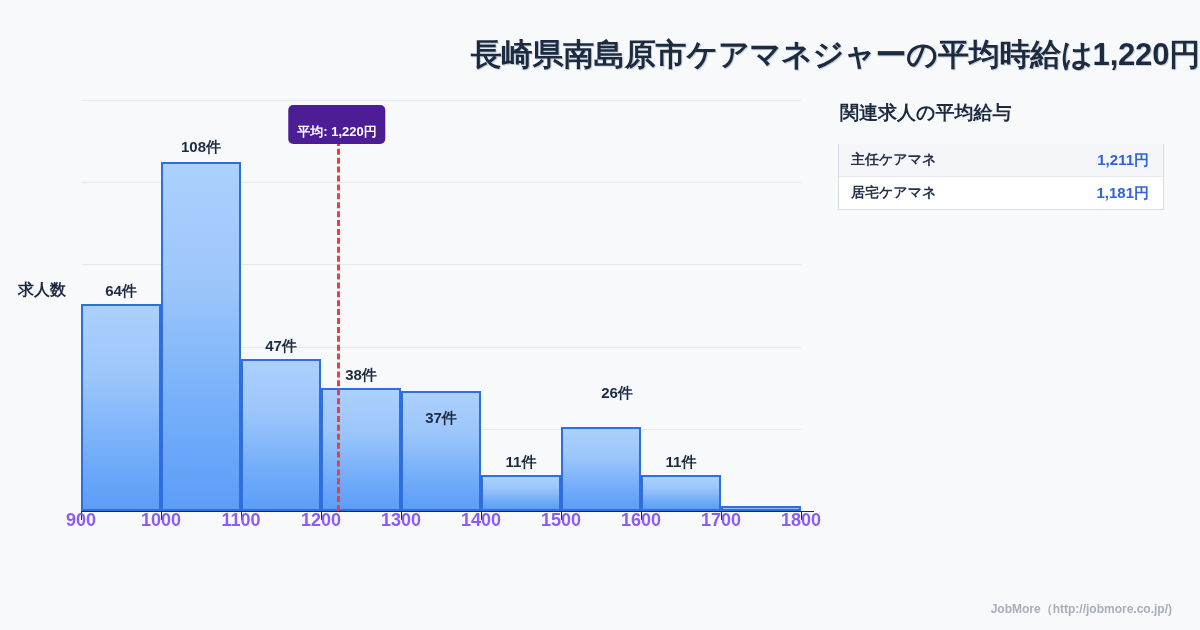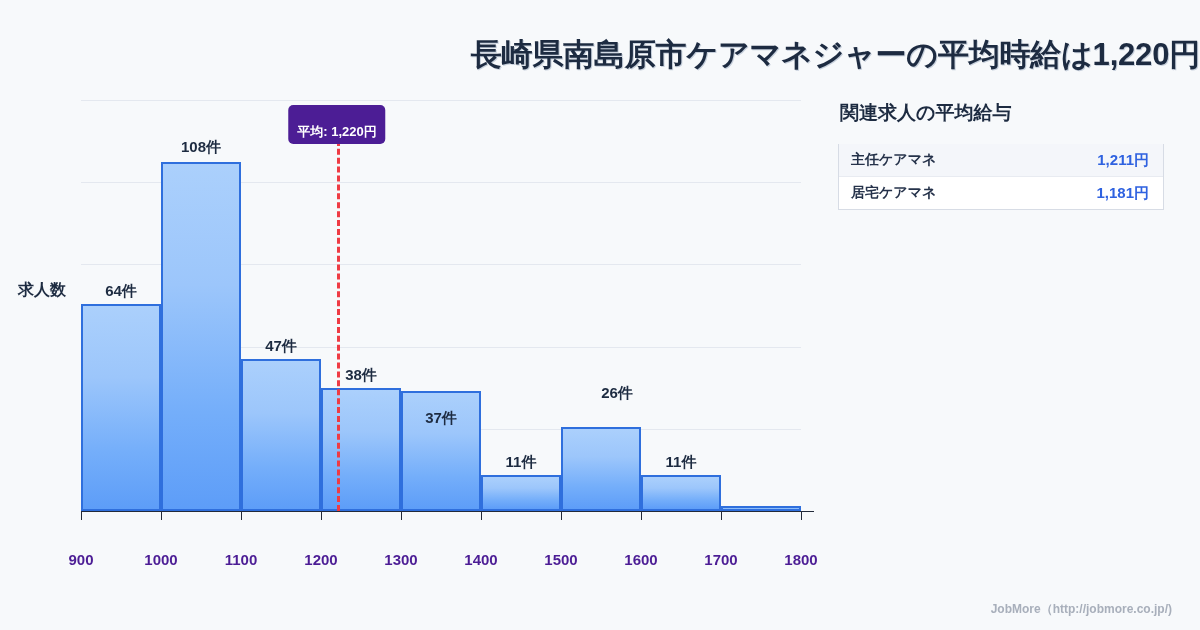--- a/index.html
+++ b/index.html
@@ -83,24 +83,24 @@
   
   .tick-mark {
     position: absolute;
     top: 511px;
     width: 1px;
     height: 9px;
     background: #222a3a;
   }
   .tick-label {
     position: absolute;
-    top: 551px;
-    font-size: 15px;
-    font-weight: bold;
-    color: #4c1d95;
+    top: 510px;
+    font-size: 18px;
+    font-weight: bold;
+    color: #8b5cf6;
     transform: translateX(-50%);
     white-space: nowrap;
   }
 
   #y-axis-title {
     position: absolute;
     left: 18px;
     top: 280px;
     font-size: 16px;
     font-weight: bold;

